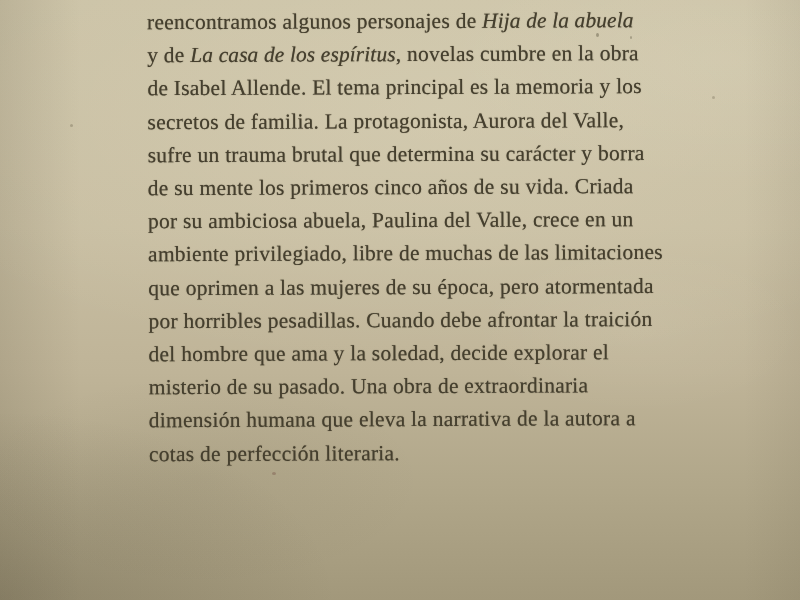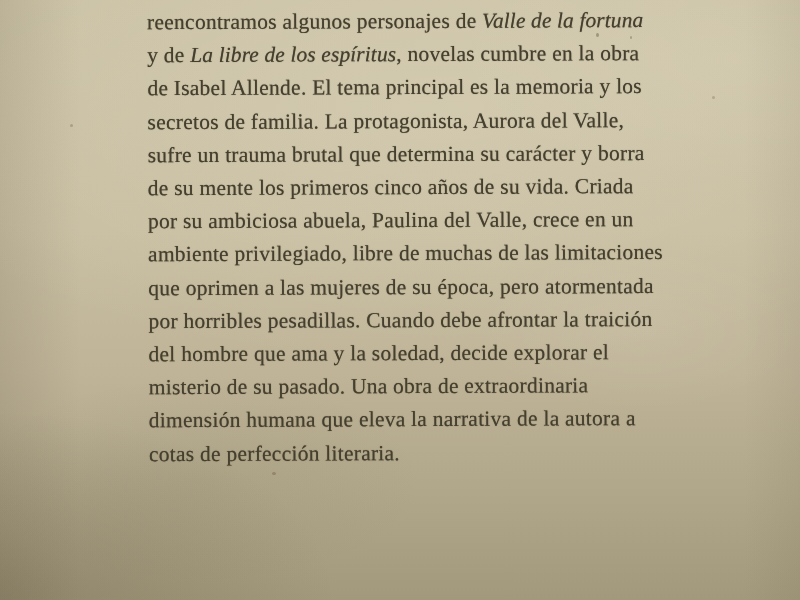--- a/index.html
+++ b/index.html
@@ -72,22 +72,22 @@
 </head>
 <body>
 
 <div class="photo">
   <span class="speck s1"></span>
   <span class="speck s2"></span>
   <span class="speck s3"></span>
   <span class="speck s4"></span>
   <span class="speck s5"></span>
   <div class="text-block">
-      <div class="line"><span>reencontramos algunos personajes de </span><em>Valle de la fortuna</em></div>
-      <div class="line"><span>y de </span><em>La libre de los espíritus</em><span>, novelas cumbre en la obra</span></div>
+      <div class="line"><span>reencontramos algunos personajes de </span><em>Hija de la abuela</em></div>
+      <div class="line"><span>y de </span><em>La casa de los espíritus</em><span>, novelas cumbre en la obra</span></div>
       <div class="line"><span>de Isabel Allende. El tema principal es la memoria y los</span></div>
       <div class="line"><span>secretos de familia. La protagonista, Aurora del Valle,</span></div>
       <div class="line"><span>sufre un trauma brutal que determina su carácter y borra</span></div>
       <div class="line"><span>de su mente los primeros cinco años de su vida. Criada</span></div>
       <div class="line"><span>por su ambiciosa abuela, Paulina del Valle, crece en un</span></div>
       <div class="line"><span>ambiente privilegiado, libre de muchas de las limitaciones</span></div>
       <div class="line"><span>que oprimen a las mujeres de su época, pero atormentada</span></div>
       <div class="line"><span>por horribles pesadillas. Cuando debe afrontar la traición</span></div>
       <div class="line"><span>del hombre que ama y la soledad, decide explorar el</span></div>
       <div class="line"><span>misterio de su pasado. Una obra de extraordinaria</span></div>

